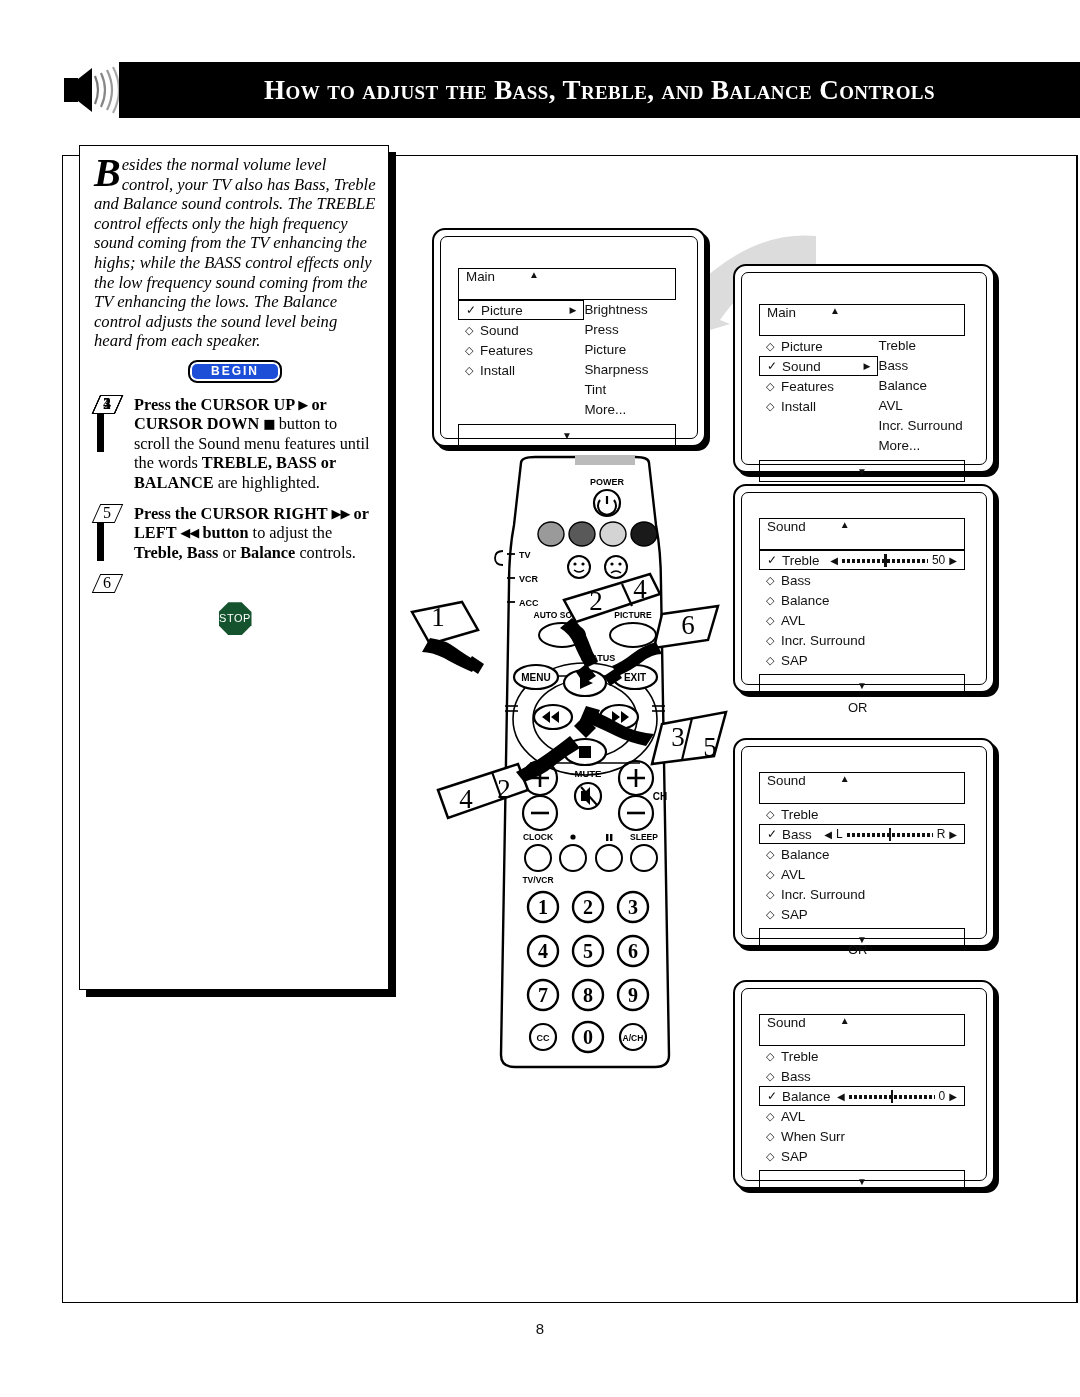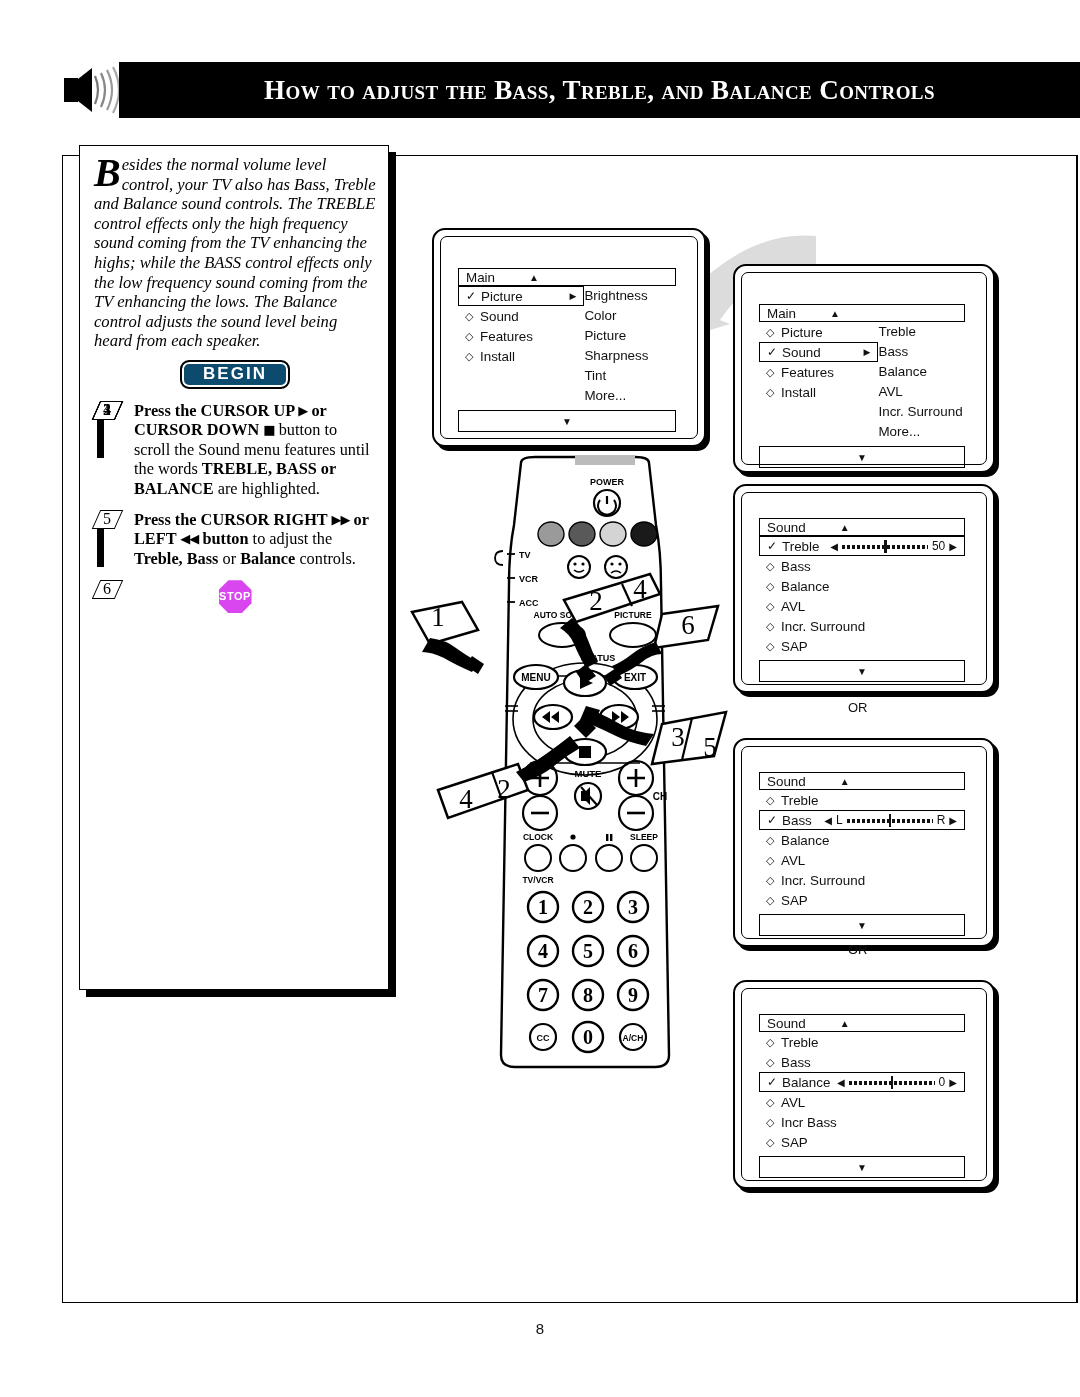--- a/index.html
+++ b/index.html
@@ -23,47 +23,47 @@
 
   
   #instr-shadow{position:absolute;left:86px;top:152px;width:310px;height:845px;background:#000;}
   #instr{position:absolute;left:79px;top:145px;width:310px;height:845px;
      background:#fff;border:1.5px solid #000;box-sizing:border-box;padding:9px 12px 0 14px;}
   #intro{font-family:"Liberation Serif",serif;font-style:italic;font-size:16.6px;
      line-height:19.6px;color:#000;text-align:left;}
   #intro .dropcap{float:left;font-size:40px;line-height:33px;font-weight:700;
      font-style:italic;padding-right:1px;margin-top:1px;}
   #begin-wrap{text-align:center;margin-top:9px;margin-bottom:7px;}
-  .begin-badge{display:inline-block;background:#0c4a6e;color:#fff;border-radius:9px;
+  .begin-badge{display:inline-block;background:#1d4ed8;color:#fff;border-radius:9px;
      padding:2px 21px 3px;font-family:"Liberation Sans",sans-serif;font-weight:700;
-     font-size:17px;letter-spacing:2px;border:2px solid #000;box-shadow:0 0 0 2px #fff inset;}
+     font-size:12px;letter-spacing:2px;border:2px solid #000;box-shadow:0 0 0 2px #fff inset;}
   .step{position:relative;padding-left:40px;margin-bottom:12px;
      font-family:"Liberation Serif",serif;font-size:16.3px;line-height:19.4px;color:#000;}
   .step .num{position:absolute;left:0;top:-1px;width:34px;height:20px;
      display:flex;align-items:center;justify-content:center;
      font-family:"Liberation Serif",serif;font-size:16px;font-weight:400;}
   .step .num:before{content:"";position:absolute;left:2px;top:1px;width:21px;height:17px;
      border:1.6px solid #000;transform:skewX(-24deg);}
   .step .num span{position:relative;left:-4px;}
   .step .bar{position:absolute;left:3px;top:19px;width:7px;height:38px;background:#000;}
   .step b{font-weight:700;}
   .gl{font-family:"DejaVu Sans",sans-serif;font-size:13px;vertical-align:1px;letter-spacing:-1px;}
   #stop-wrap{text-align:center;margin-top:12px;}
-  .stop-badge{display:inline-block;width:33px;height:33px;background:#d946ef;color:#fff;
+  .stop-badge{display:inline-block;width:33px;height:33px;background:#14532d;color:#fff;
      clip-path:polygon(30% 0,70% 0,100% 30%,100% 70%,70% 100%,30% 100%,0 70%,0 30%);
-     font-family:"Liberation Sans",sans-serif;font-weight:700;font-size:11px;
-     line-height:33px;text-align:center;letter-spacing:.5px;}
+     font-family:"Liberation Sans",sans-serif;font-weight:400;font-size:11px;
+     line-height:33px;text-align:center;letter-spacing:.5px;margin-top:28px;}
 
   
   .tv{position:absolute;background:#fff;border:2.5px solid #000;border-radius:13px;
       box-shadow:4px 4px 0 #000;}
   .tv-in{position:absolute;left:6px;top:6px;right:6px;bottom:6px;
       border:1.5px solid #000;border-radius:7px;background:#fff;}
   .osd{position:absolute;font-family:"Liberation Sans",sans-serif;font-size:13.4px;color:#111;}
-  .osd-title{border:1.2px solid #000;height:18px;display:flex;align-items:center;
+  .osd-title{border:1.2px solid #000;height:32px;display:flex;
       padding:0 7px;box-sizing:border-box;}
   .osd-title .t{flex:0 0 auto;}
   .osd-title .ar{margin-left:34px;font-size:10px;}
   .osd-row{height:20px;display:flex;align-items:center;box-sizing:border-box;padding:0 7px;}
   .osd-row.sel{border:1.2px solid #000;}
   .osd-row .dia{width:15px;font-size:11px;flex:0 0 15px;}
   .osd-row .chk{width:15px;font-size:12px;flex:0 0 15px;}
   .osd-row .lab{flex:0 0 auto;}
   .osd-row .caret{margin-left:auto;font-size:9px;}
   .osd-bottom{border:1.2px solid #000;height:20px;display:flex;align-items:center;
@@ -162,21 +162,21 @@
               <span class="dia">◇</span>
               <span class="lab">Features</span>
             </div>
             <div class="osd-row">
               <span class="dia">◇</span>
               <span class="lab">Install</span>
             </div>
           </div>
           <div style="flex: 1 1 0%;">
             <div style="height: 20px; line-height: 20px;">Brightness</div>
-            <div style="height: 20px; line-height: 20px;">Color</div>
+            <div style="height: 20px; line-height: 20px;">Press</div>
             <div style="height: 20px; line-height: 20px;">Picture</div>
             <div style="height: 20px; line-height: 20px;">Sharpness</div>
             <div style="height: 20px; line-height: 20px;">Tint</div>
             <div style="height: 20px; line-height: 20px;">More...</div>
           </div>
         </div>
         <div class="osd-bottom" style="margin-top: 4px;">
           <span>▼</span>
         </div>
       </div>
@@ -342,21 +342,21 @@
               <span>0</span>
               <span class="sl-arrow">▶</span>
             </span>
           </div>
           <div class="osd-row">
             <span class="dia">◇</span>
             <span class="lab">AVL</span>
           </div>
           <div class="osd-row">
             <span class="dia">◇</span>
-            <span class="lab">Incr Bass</span>
+            <span class="lab">When Surr</span>
           </div>
           <div class="osd-row">
             <span class="dia">◇</span>
             <span class="lab">SAP</span>
           </div>
         </div>
         <div class="osd-bottom" style="margin-top: 4px;">
           <span>▼</span>
         </div>
       </div>

